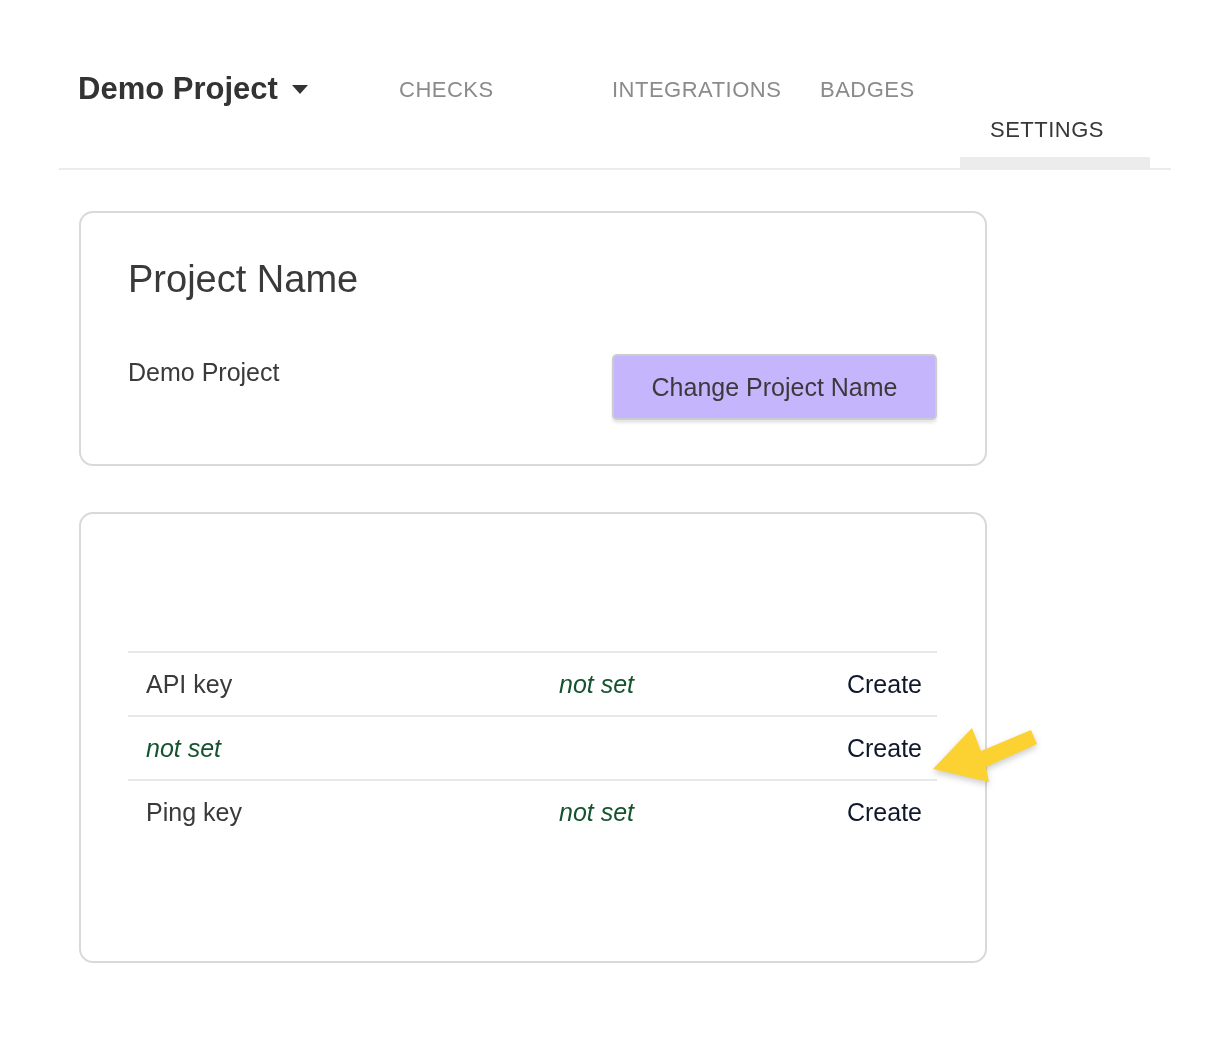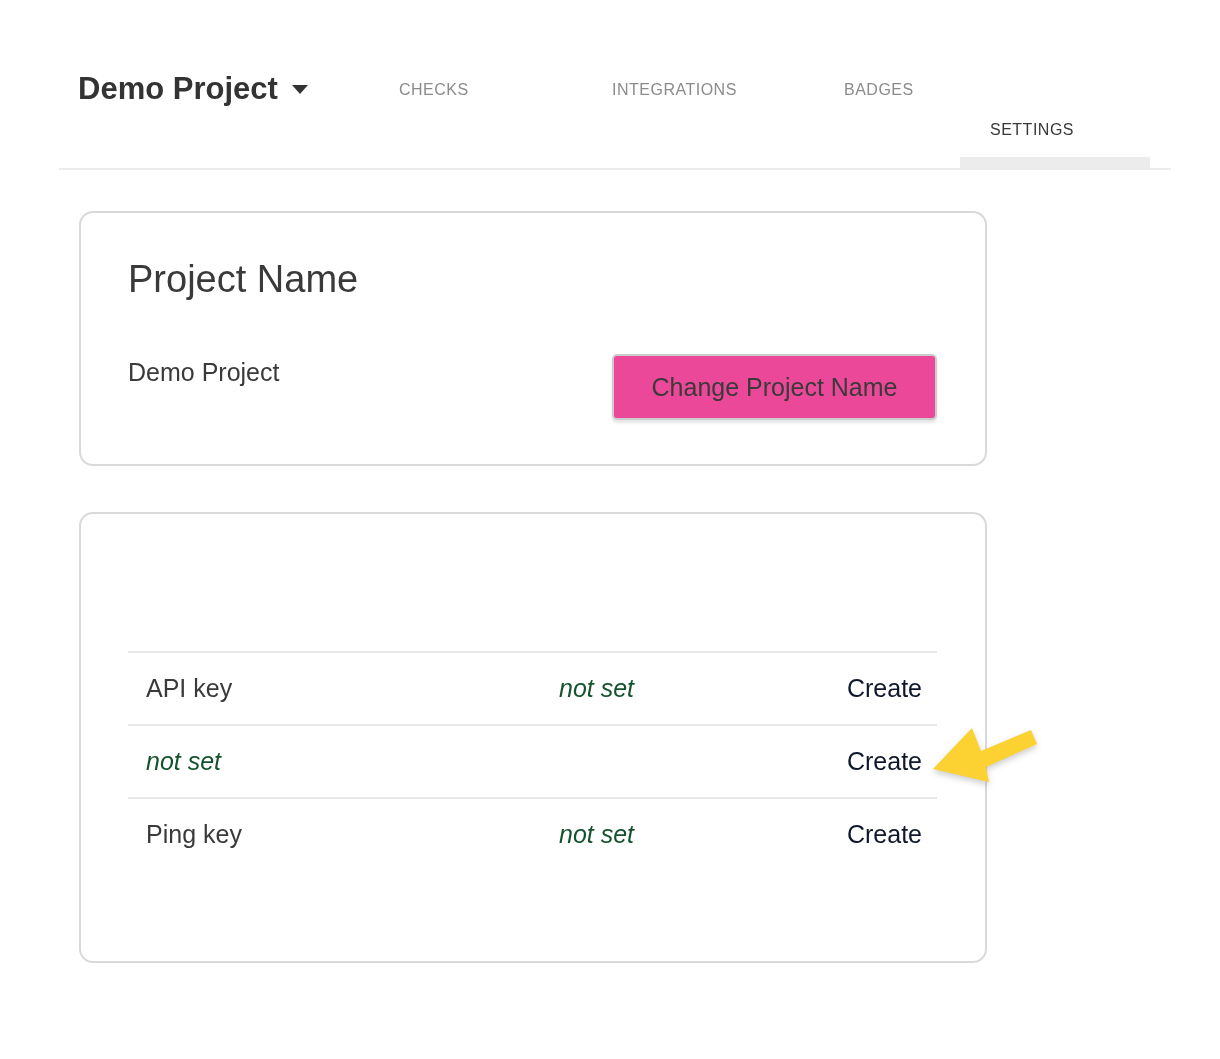--- a/index.html
+++ b/index.html
@@ -34,33 +34,33 @@
     margin-left: 14px;
     margin-bottom: 3px;
     border-left: 8px solid transparent;
     border-right: 8px solid transparent;
     border-top: 9px solid #333333;
     vertical-align: middle;
   }
   .tab {
     position: absolute;
     top: 77px;
-    font-size: 16px;
+    font-size: 22px;
     letter-spacing: 0.5px;
     line-height: 26px;
     color: #8b8b8b;
     text-decoration: none;
     white-space: nowrap;
     cursor: pointer;
     text-align: center;
   }
   .tab.active { color: #383838; }
   .tab-checks       { left: 399px; }
   .tab-integrations { left: 568px; margin-left: 44px; }
-  .tab-badges       { left: 820px; margin-left: 24px; }
+  .tab-badges       { left: 820px; }
   .tab-settings     { left: 990px; margin-top: 40px; }
 
   .nav-rule {
     position: absolute;
     left: 59px;
     top: 168px;
     width: 1112px;
     height: 2px;
     background: #ebebeb;
   }
@@ -103,41 +103,41 @@
     font-size: 25px;
     line-height: 34px;
     color: #3a3a3a;
   }
   .btn-change {
     position: absolute;
     left: 531px;
     top: 141px;
     width: 325px;
     height: 66px;
-    background: #ec4899;
+    background: #c4b5fd;
     border: 2px solid #cccccc;
     border-radius: 5px;
     box-shadow: 0 3px 3px rgba(0,0,0,0.10);
     font-family: "Liberation Sans", "DejaVu Sans", sans-serif;
     font-size: 25px;
     color: #3a3a3a;
     cursor: pointer;
   }
 
   
   .api-table {
     position: absolute;
     left: 47px;
     top: 137px;
     width: 809px;
   }
   .trow {
     display: flex;
     align-items: center;
-    height: 73px;
+    height: 64px;
     border-top: 2px solid #e8e8e8;
     padding-left: 18px;
     font-size: 25px;
   }
   .trow .c-label { flex: 0 0 413px; color: #3a3a3a; }
   .trow .c-value { flex: 1 1 auto; font-style: italic; color: #14532d; }
   .trow .c-action {
     flex: 0 0 auto;
     padding-right: 15px;
     color: #0f172a;

